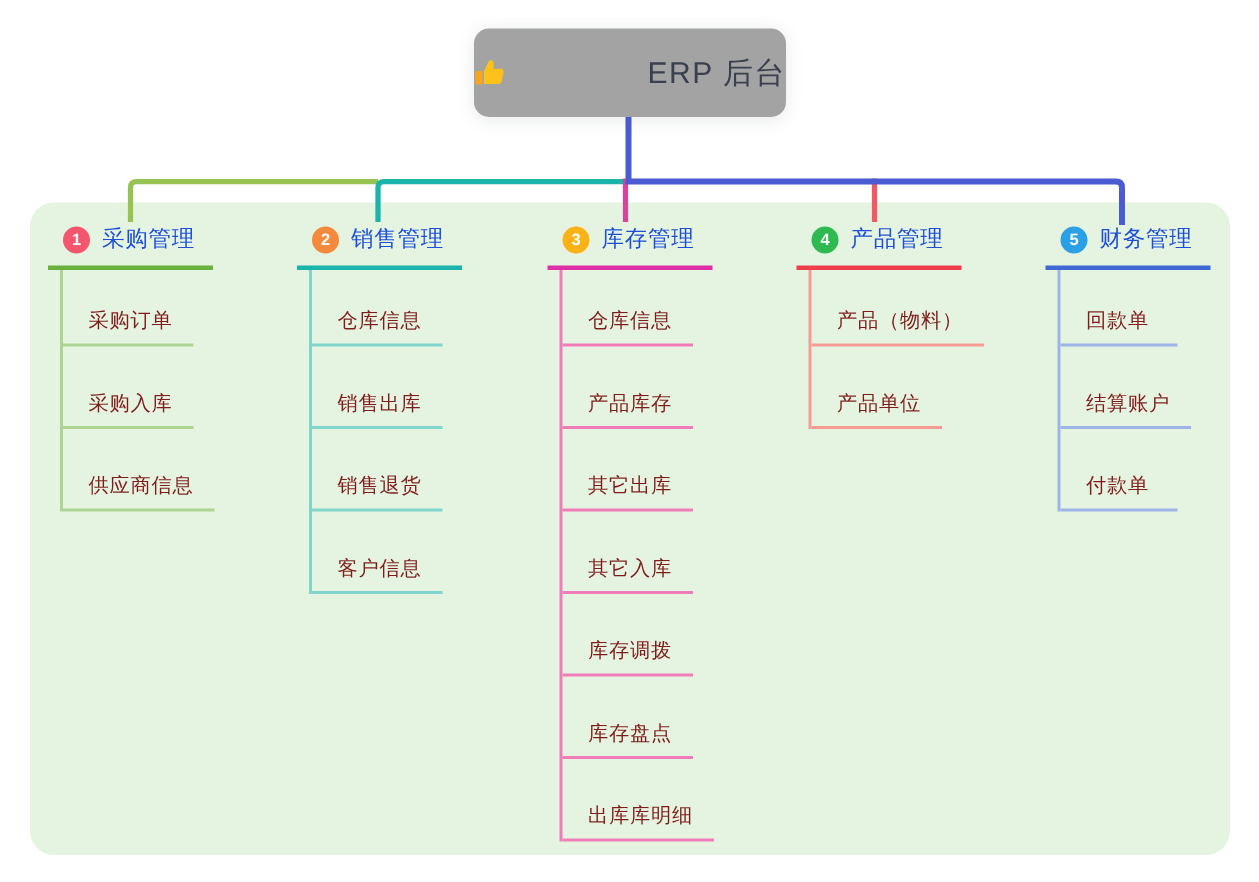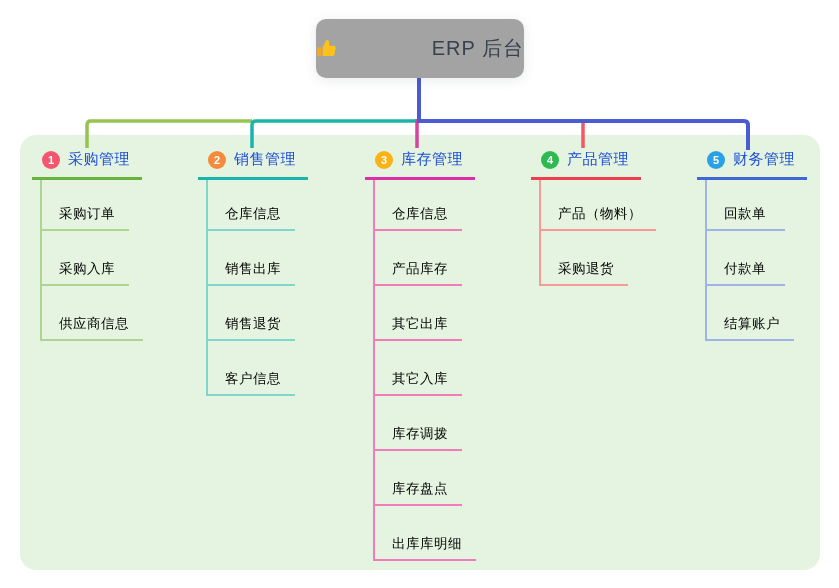--- a/index.html
+++ b/index.html
@@ -93,21 +93,21 @@
     align-items: flex-end;
     padding: 0 14px 6px 17px;
     border-bottom: 2px solid var(--cc);
     width: max-content;
     min-width: 78px;
     cursor: pointer;
   }
   .child:first-child { height: 51px; }
   .child-label {
     font-size: 13.5px;
-    color: #000000;
+    color: #7f1d1d;
     white-space: nowrap;
     letter-spacing: 0.5px;
     text-align: center;
   }
 </style>
 </head>
 <body>
 
 <div class="canvas">
 
@@ -203,35 +203,35 @@
     <div class="branch" style="left: 531px; --c: #ee3f4d; --cc: #f79b94;">
       <div class="branch-title">
         <span class="badge" style="background: rgb(46, 186, 80);">4</span>
         <span class="branch-label">产品管理</span>
       </div>
       <div class="children">
         <div class="child">
           <span class="child-label">产品（物料）</span>
         </div>
         <div class="child">
-          <span class="child-label">采购退货</span>
+          <span class="child-label">产品单位</span>
         </div>
       </div>
     </div>
 
     <div class="branch" style="left: 697px; --c: #3f68d4; --cc: #9fb4e6;">
       <div class="branch-title">
         <span class="badge" style="background: rgb(42, 160, 230);">5</span>
         <span class="branch-label">财务管理</span>
       </div>
       <div class="children">
         <div class="child">
           <span class="child-label">回款单</span>
         </div>
         <div class="child">
+          <span class="child-label">结算账户</span>
+        </div>
+        <div class="child">
           <span class="child-label">付款单</span>
         </div>
-        <div class="child">
-          <span class="child-label">结算账户</span>
-        </div>
       </div>
     </div>
   </div>
 
 </body></html>

